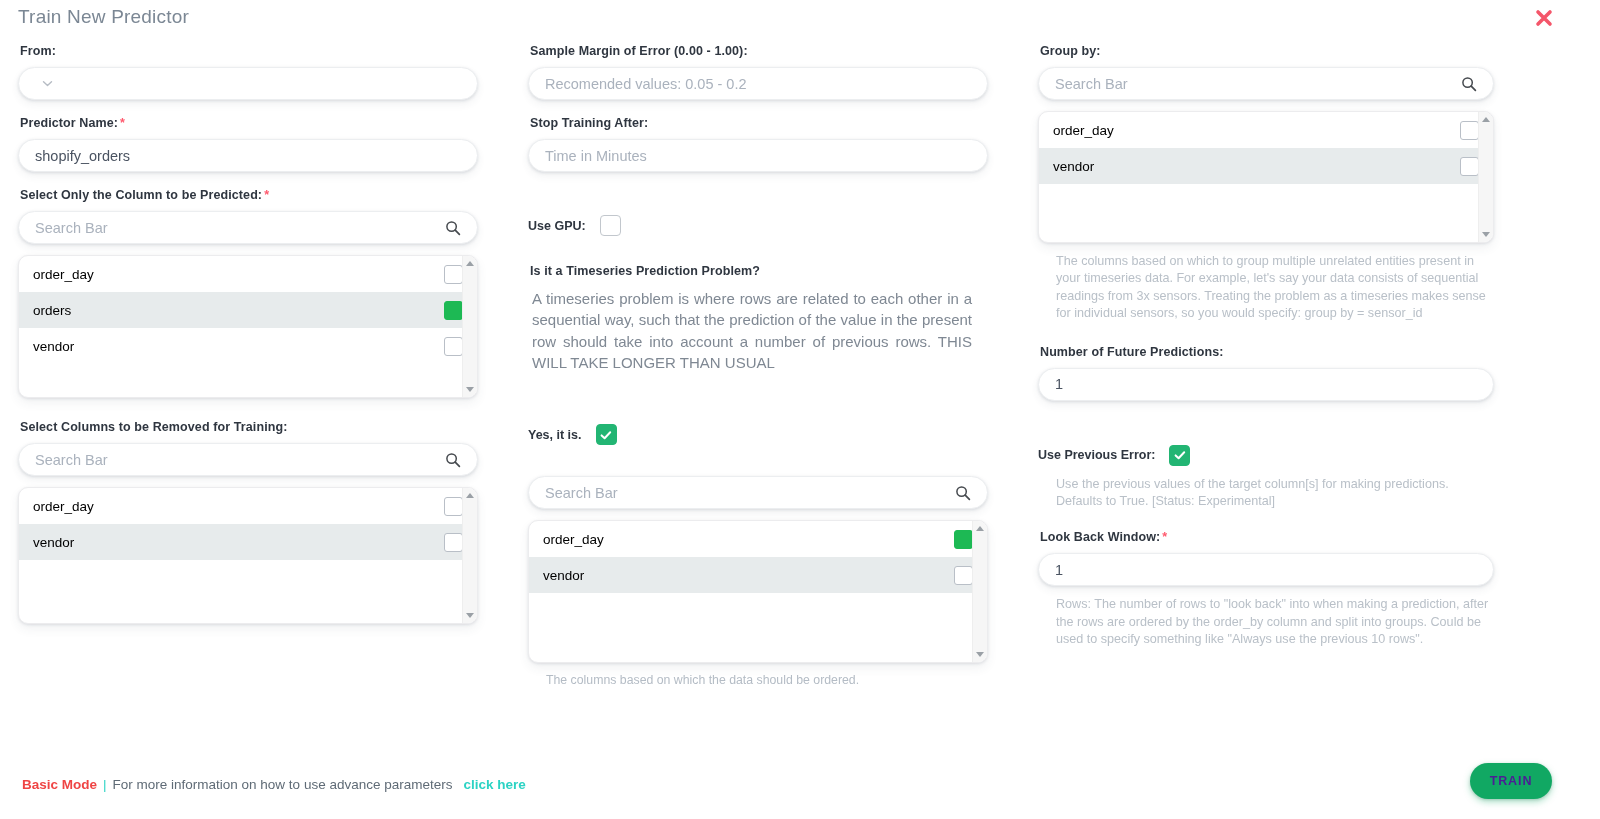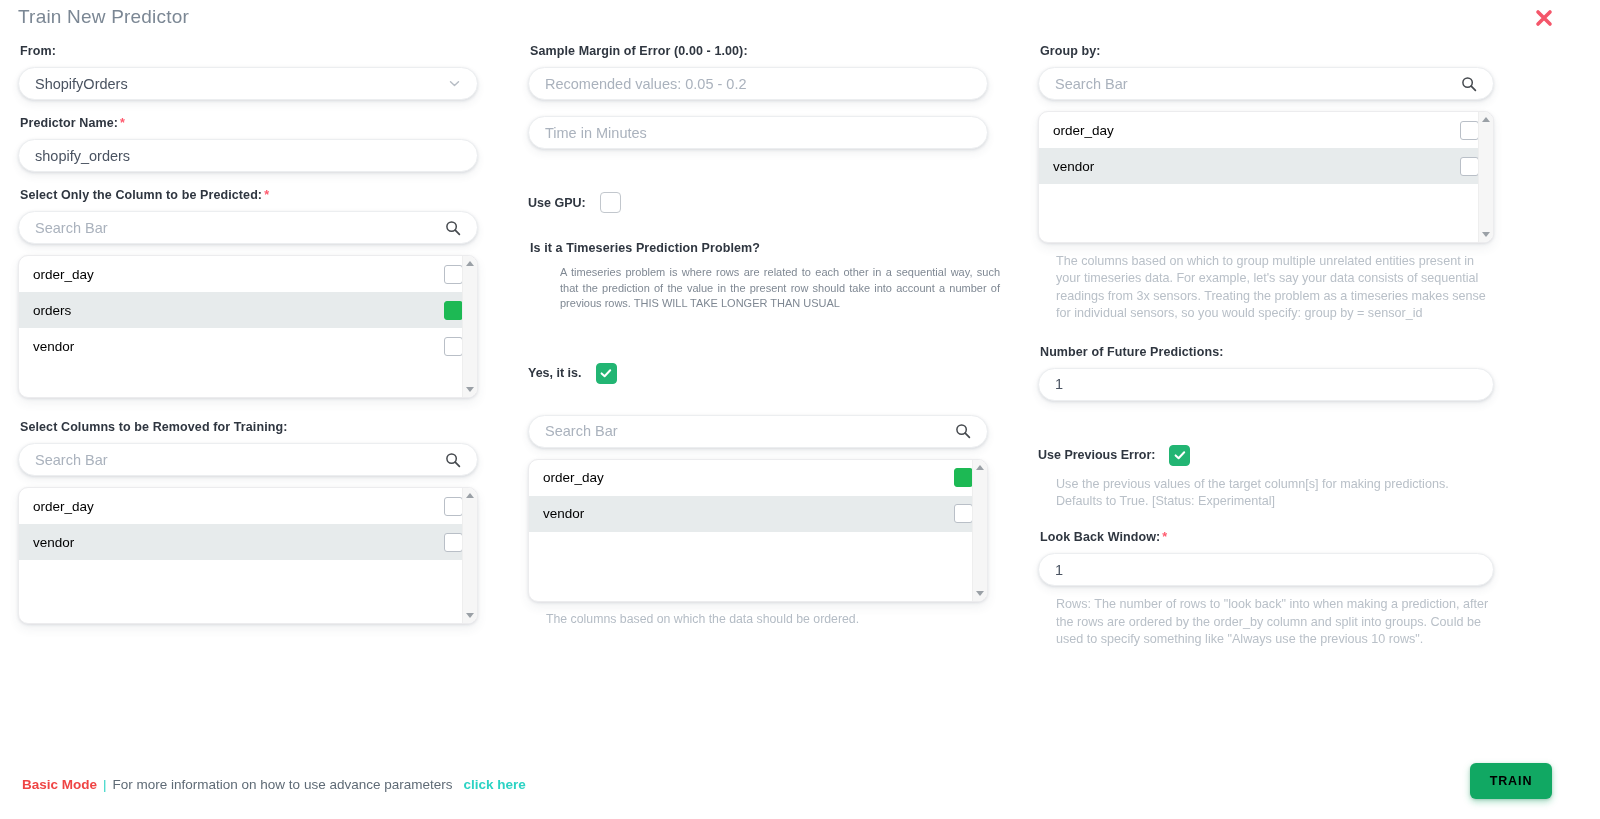--- a/index.html
+++ b/index.html
@@ -180,24 +180,24 @@
   .cbox-lg svg { display:block; }
 
   
   .helper {
     font-size: 12.3px;
     line-height: 1.35;
     color: #b4bcc5;
     margin: 9px 0 0 18px;
   }
   .helper-justify {
-    font-size: 11px;
+    font-size: 15px;
     line-height: 1.42;
     color: #7f8893;
-    margin: 10px 0 0 32px;
+    margin: 10px 0 0 4px;
     text-align: justify;
     width: 440px;
   }
   .helper-dim {
     font-size: 12.6px;
     line-height: 1.38;
     color: #b9c0c8;
     margin: 10px 0 0 18px;
   }
 
@@ -226,23 +226,23 @@
     font-weight: bold;
     margin-left: 11px;
     cursor: pointer;
   }
   .train-btn {
     position: absolute;
     right: 48px;
     bottom: 20px;
     width: 82px;
     height: 36px;
-    border-radius: 6px;
+    border-radius: 18px;
     background: #11a863;
-    color: #000000;
+    color: #4c1d95;
     font-size: 12.5px;
     font-weight: bold;
     letter-spacing: .9px;
     display: flex;
     align-items: center;
     justify-content: center;
     box-shadow: 0 3px 7px rgba(17,168,99,.35), 0 1px 3px rgba(0,0,0,.16);
     cursor: pointer;
     border: none;
   }
@@ -257,21 +257,20 @@
     <path d="M5 5 L17 17 M17 5 L5 17" stroke="#f4566a" stroke-width="3.6" stroke-linecap="round"></path>
   </svg>
 </div>
 
 <div class="col col-left">
 
   <div class="field-label">
     <span>From:</span>
   </div>
   <div class="pill">
-    <span class="value">ShopifyOrders</span>
     <span class="chev">
       <svg width="13" height="13" viewBox="0 0 13 13">
           <path d="M2.5 4.8 L6.5 8.6 L10.5 4.8" fill="none" stroke="#b6bcc4" stroke-width="1.4" stroke-linecap="round" stroke-linejoin="round"></path>
         </svg>
     </span>
   </div>
 
   <div class="gap-sm"></div>
 
   <div class="field-label">
@@ -354,20 +353,23 @@
 
   <div class="field-label">
     <span>Sample Margin of Error (0.00 - 1.00):</span>
   </div>
   <div class="pill">
     <span class="ph">Recomended values: 0.05 - 0.2</span>
   </div>
 
   <div class="gap-sm"></div>
 
+  <div class="field-label">
+    <span>Stop Training After:</span>
+  </div>
   <div class="pill">
     <span class="ph">Time in Minutes</span>
   </div>
 
   <div style="height:20px"></div>
 
   <div class="inline-check">
     <span class="lbl">Use GPU:</span>
     <span class="cbox-lg"></span>
   </div>

